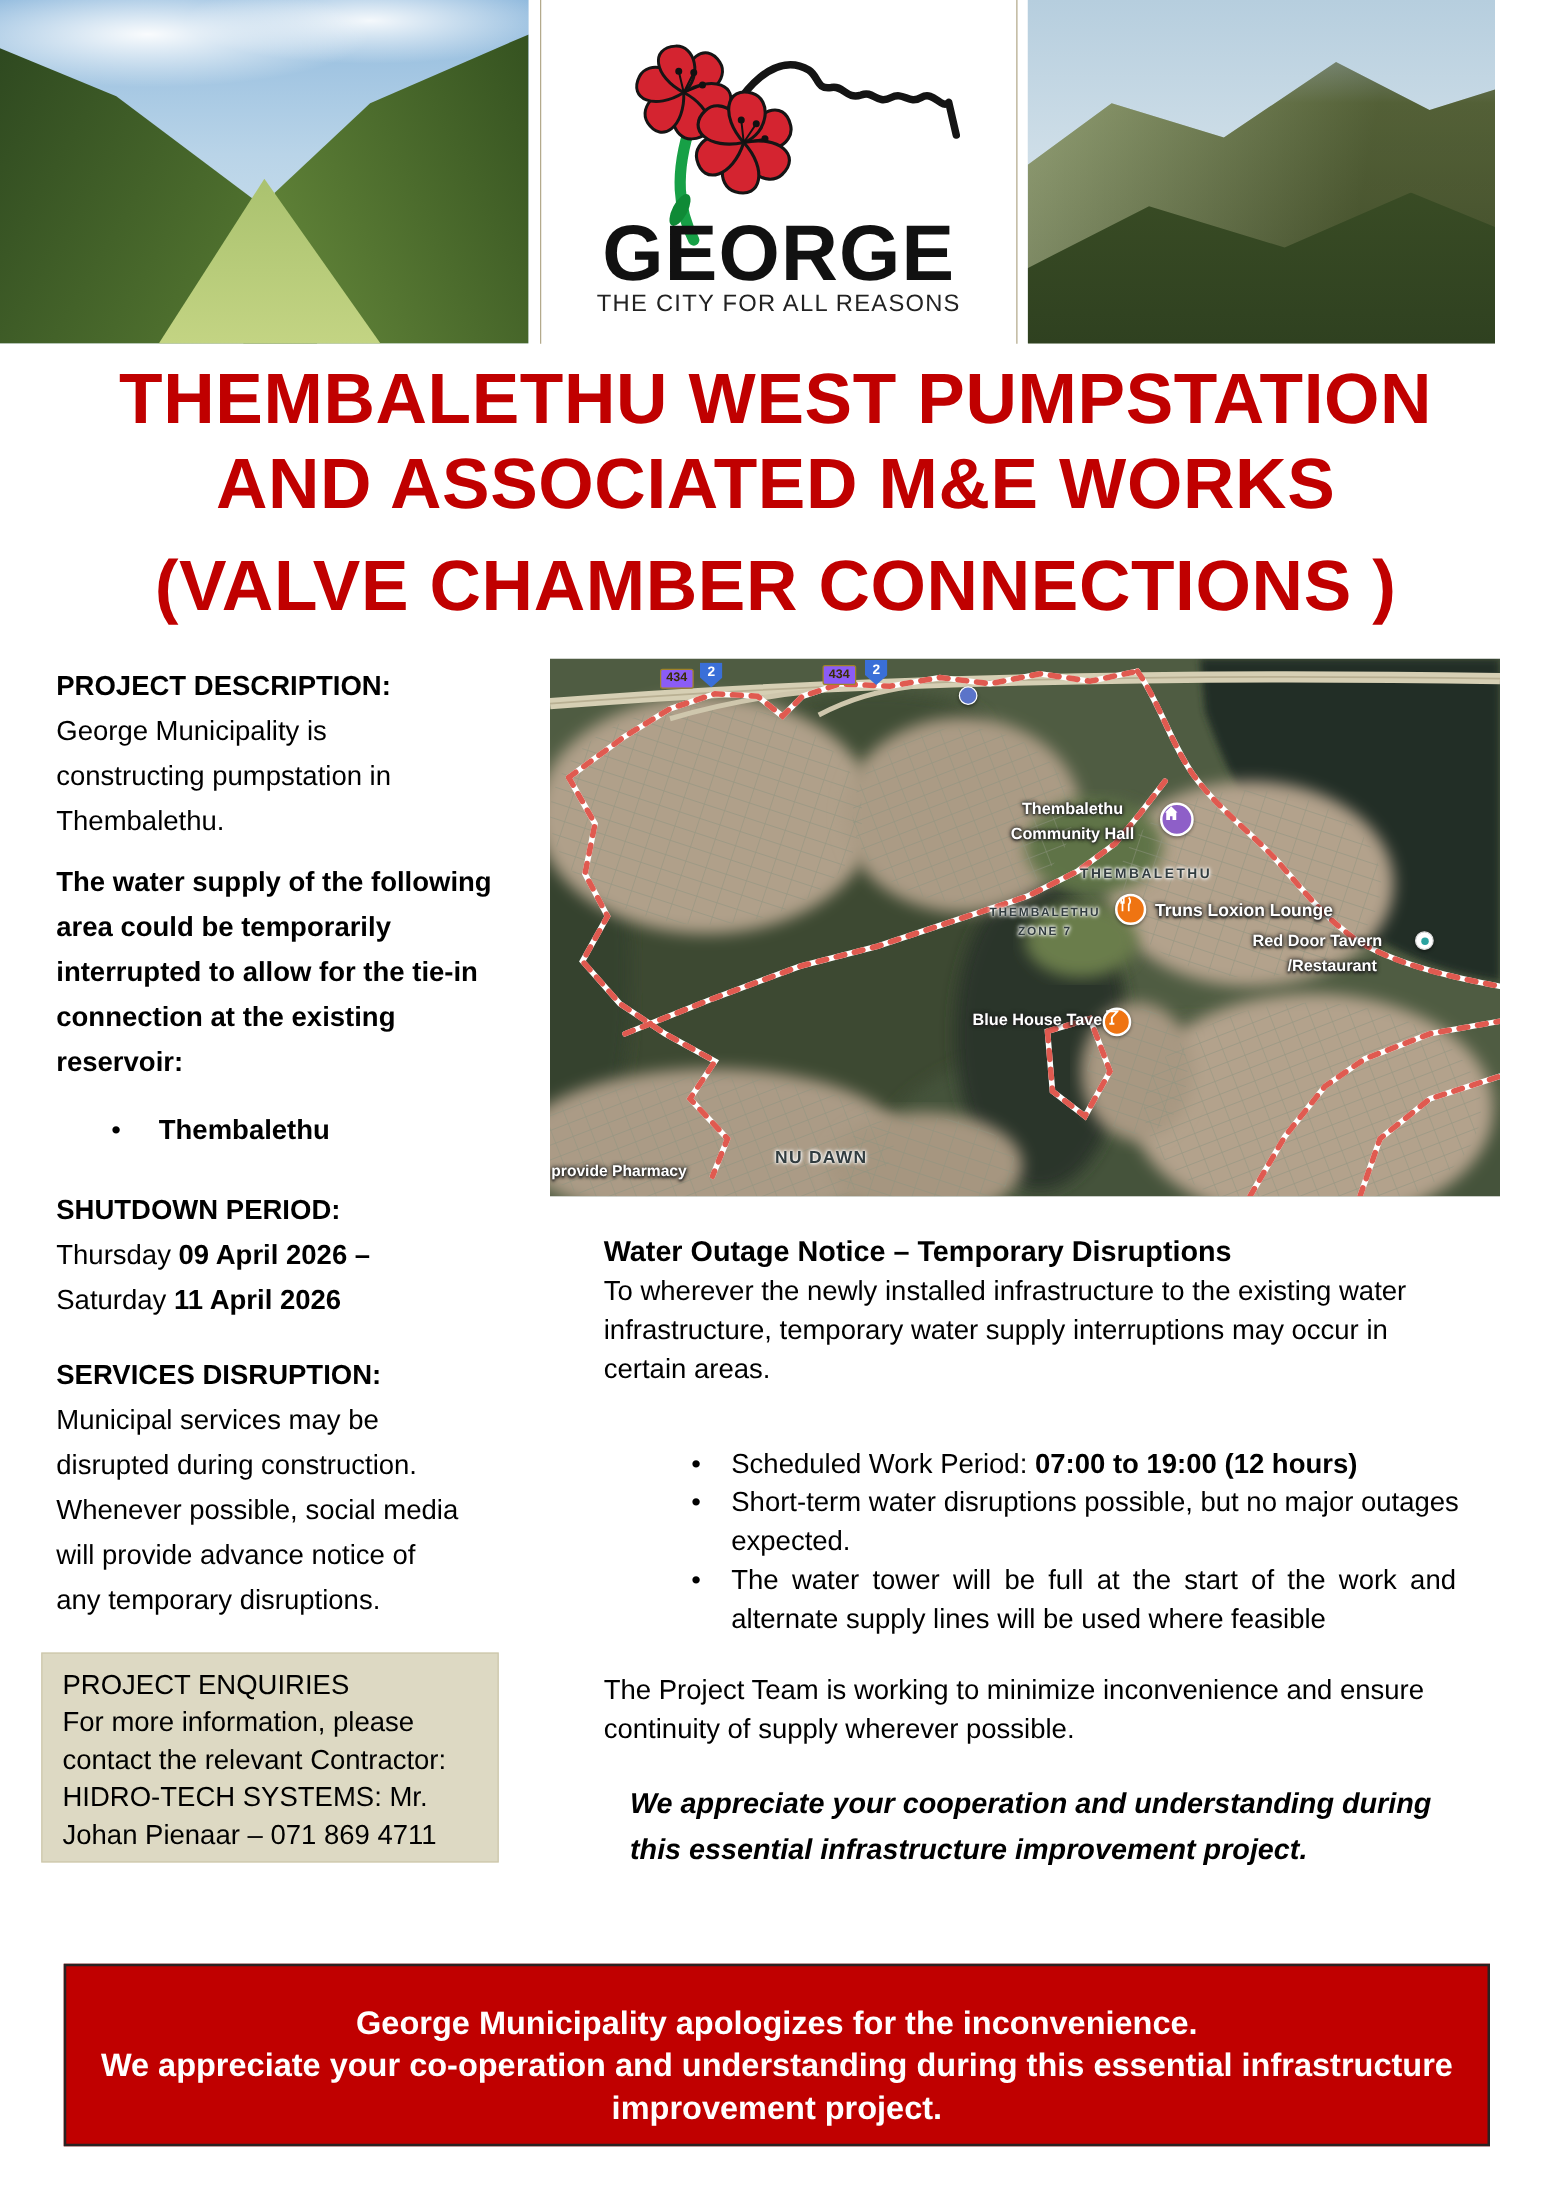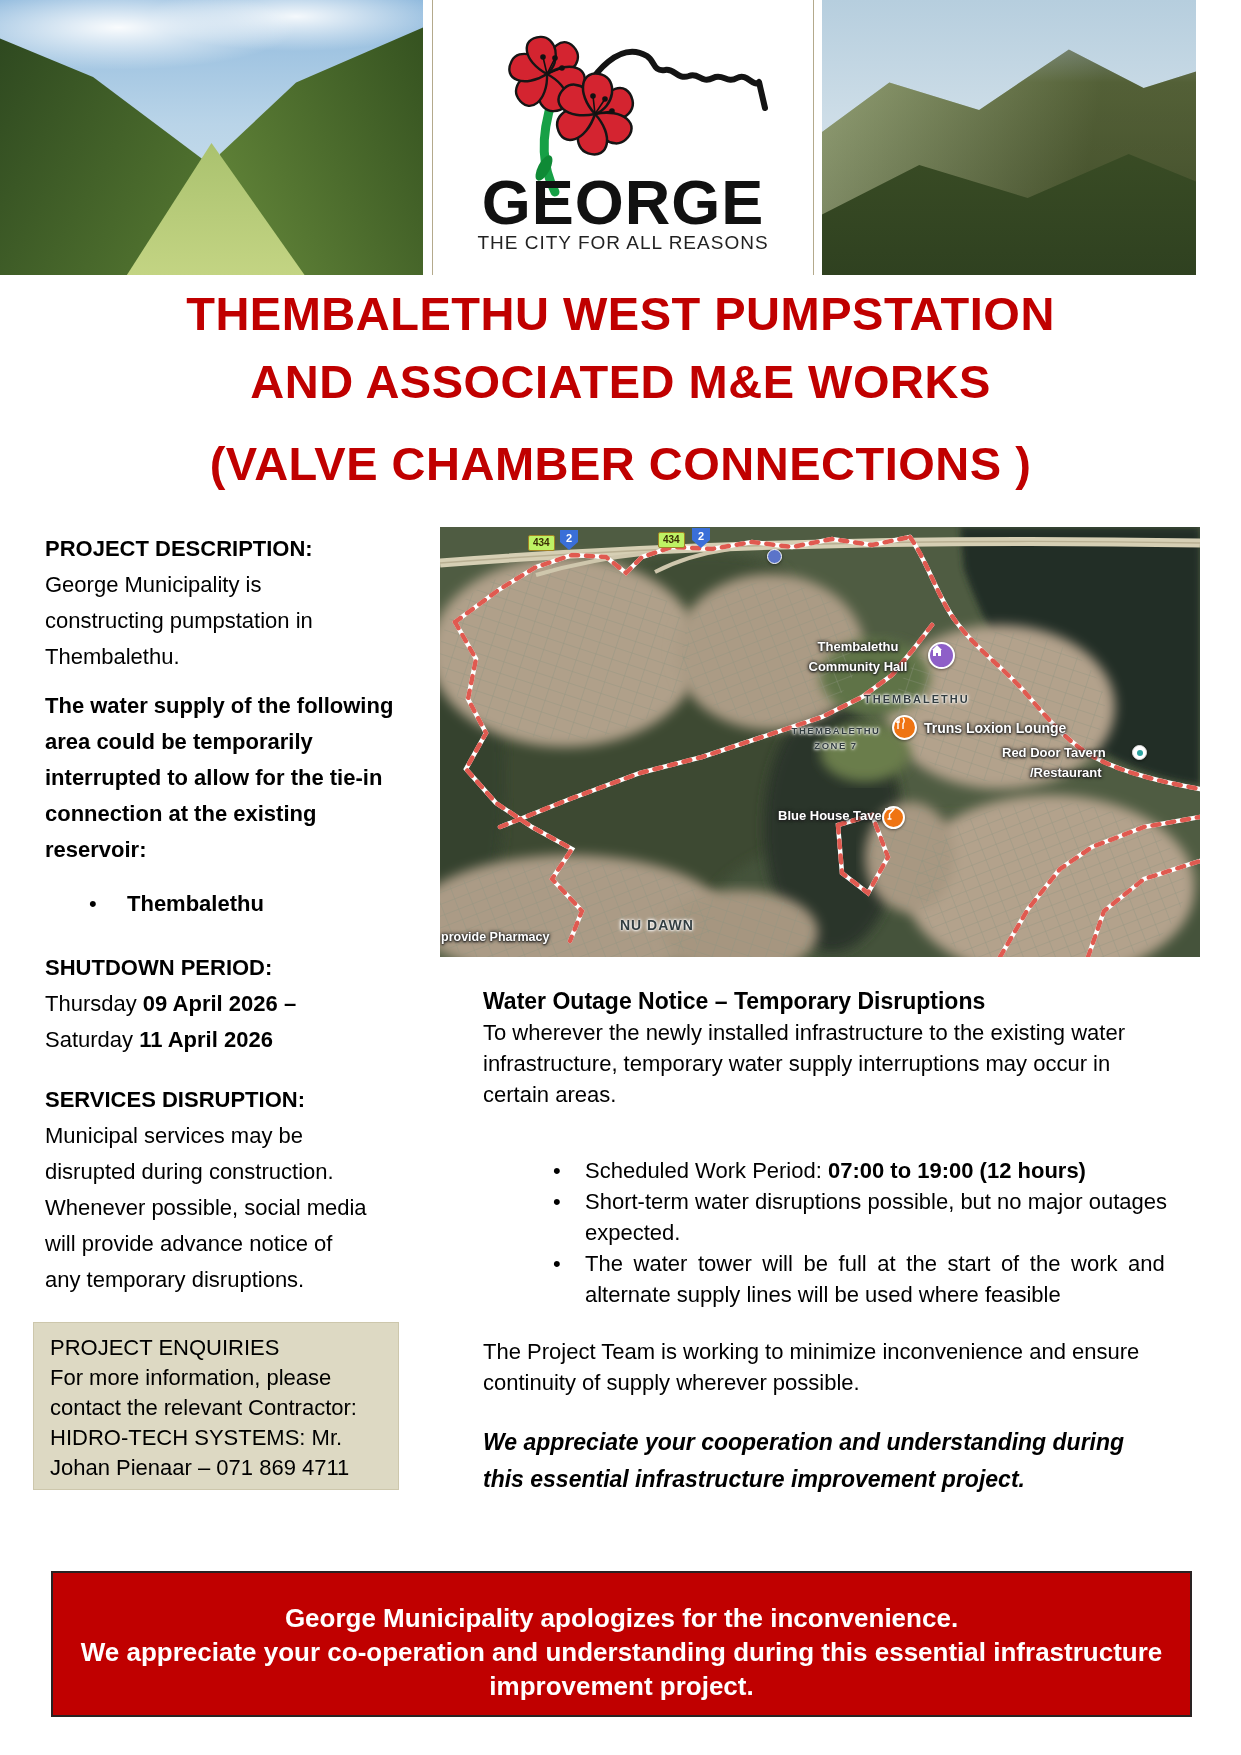--- a/index.html
+++ b/index.html
@@ -27,52 +27,52 @@
   .ph-r-near {clip-path:polygon(0 78%,26% 60%,55% 72%,82% 56%,100% 66%,100% 100%,0 100%);
               background:linear-gradient(180deg,#45582a 0%,#2f4120 100%);}
 
   
   #logo-box{position:absolute;left:432px;top:0;width:380px;height:275px;background:#fff;
             border-left:1px solid #b4aa8c;border-right:1px solid #b4aa8c;}
   #logo-box svg{position:absolute;left:10px;top:12px;}
 
   
   .title-line{position:absolute;left:0;width:1241px;text-align:center;
-              color:#c00000;font-weight:bold;font-size:47px;letter-spacing:.5px;white-space:nowrap;}
+              color:#c00000;font-weight:bold;font-size:57px;letter-spacing:.5px;white-space:nowrap;}
 
   
   #left-col{position:absolute;left:45px;top:531px;width:375px;font-size:22px;line-height:36px;}
   #left-col .h{font-weight:bold;}
   .lline{white-space:nowrap;}
   #bullet-themba{margin:18px 0 0 0;}
   .dotbul{display:inline-block;width:38px;text-align:left;padding-left:44px;}
   #enq-box{position:absolute;left:33px;top:1322px;width:366px;height:168px;background:#ddd9c3;
            border:1px solid #cdc7ac;box-sizing:border-box;padding:10px 0 0 16px;
            font-size:22px;line-height:30px;}
 
   #right-col{position:absolute;left:483px;top:986px;width:712px;font-size:22px;line-height:31px;}
   #right-col .h{font-weight:bold;font-size:23px;}
   .rb{display:flex;margin:0;}
   .rb .bdot{width:32px;padding-left:70px;flex:none;}
   .rb .btxt{flex:1;}
   .wide1{word-spacing:4.5px;}
-  .emph{font-weight:bold;font-style:italic;font-size:23px;line-height:37px;}
+  .emph{font-weight:bold;font-style:italic;font-size:23px;line-height:37px;margin-left:21px;}
 
   
   #map{position:absolute;left:440px;top:527px;width:760px;height:430px;overflow:hidden;background:#55614a;}
   #map svg{position:absolute;left:0;top:0;}
   .mlabel{position:absolute;z-index:5;white-space:nowrap;}
   .mwhite{color:#fff;font-weight:bold;font-size:13px;
           text-shadow:0 0 3px #222,0 1px 2px #222,0 0 4px #222;}
   .mdark{color:#323d40;font-weight:bold;font-size:11px;letter-spacing:2px;
          text-shadow:0 0 2px #fff,0 0 3px #fff,0 0 4px #fff;}
   .poi{position:absolute;z-index:6;border-radius:50%;border:2px solid #fff;
        display:flex;align-items:center;justify-content:center;
        box-shadow:0 1px 3px rgba(0,0,0,.45);box-sizing:border-box;}
-  .badge434{position:absolute;z-index:6;background:#bef264;color:#3a2d05;border:1px solid #a08327;
+  .badge434{position:absolute;z-index:6;background:#8b5cf6;color:#3a2d05;border:1px solid #a08327;
             font-size:10px;font-weight:bold;padding:0 4px;line-height:14px;border-radius:2px;}
   .shield2{position:absolute;z-index:6;width:18px;height:20px;background:#3a6fd8;color:#fff;
            font-size:11px;font-weight:bold;text-align:center;line-height:17px;
            clip-path:polygon(0 0,100% 0,100% 60%,50% 100%,0 60%);}
 
   
   #banner{position:absolute;left:51px;top:1571px;width:1141px;height:146px;background:#c00000;
           border:2px solid #2a2222;box-sizing:border-box;color:#fff;text-align:center;
           font-weight:bold;font-size:26px;line-height:34px;padding-top:28px;}
 </style>

